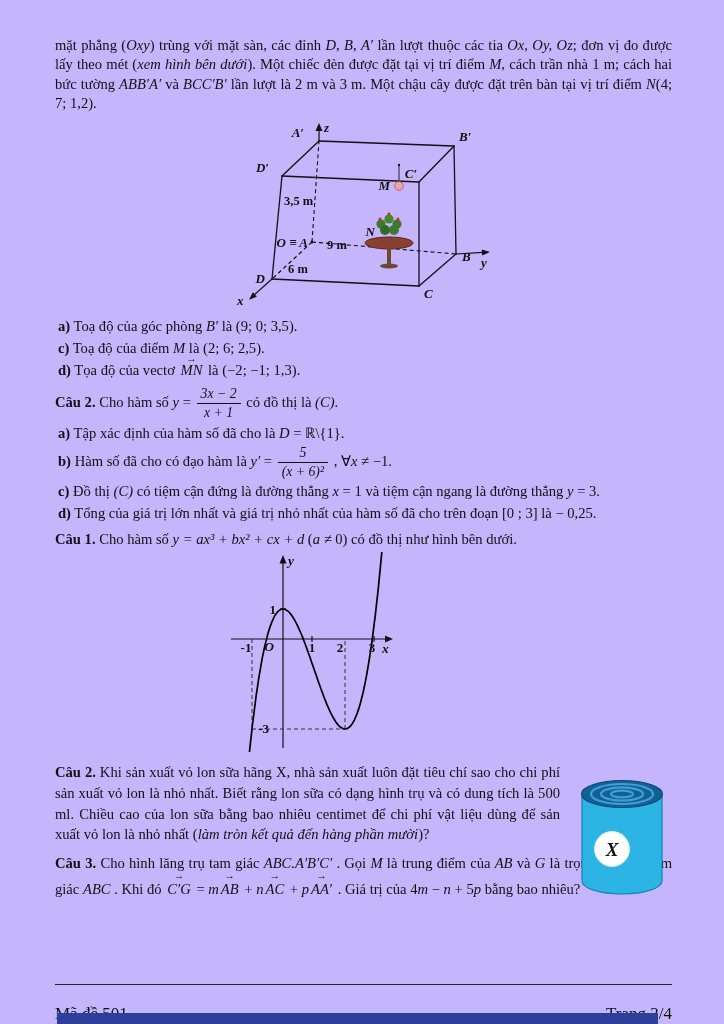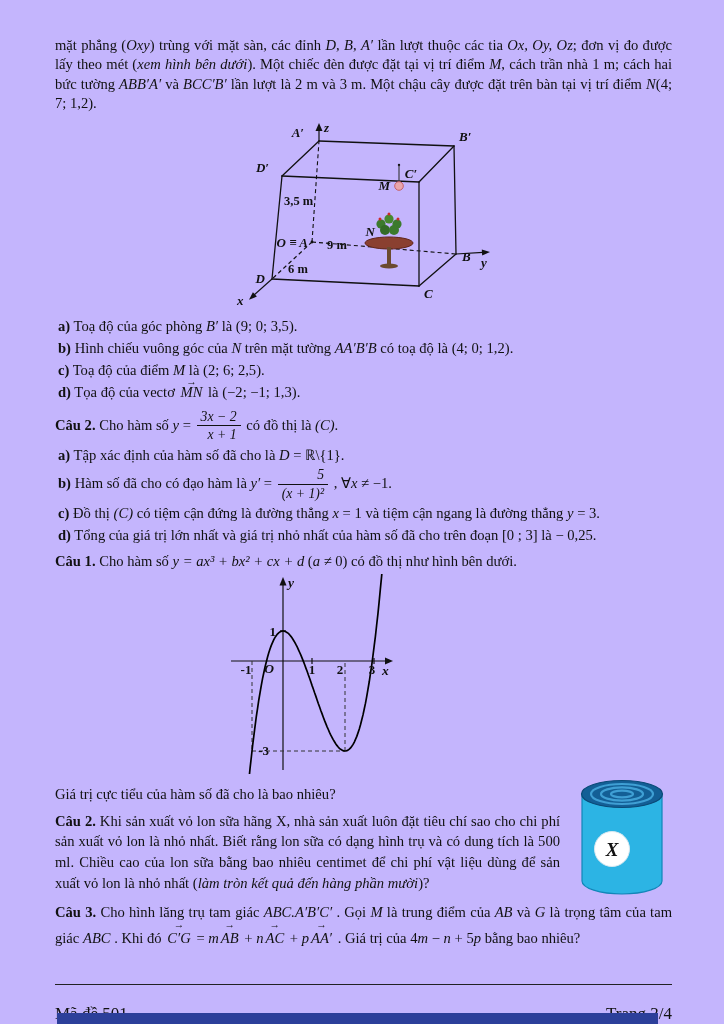--- a/index.html
+++ b/index.html
@@ -14,21 +14,21 @@
   .q{margin:5px 0 2px;line-height:1.45;}
   .qline{margin:6px 0 2px;line-height:1.4;}
   .fig-graph{margin:2px 0 0 170px;width:175px;}
   .p3c2{margin-top:6px;padding-right:112px;text-align:justify;line-height:1.42;}
   .p3c3{line-height:1.8;text-align:justify;}
   .st-b{font-weight:700;}
   .st-i{font-style:italic;}
   .st-vec{font-style:italic;display:inline-block;position:relative;padding:0 2px;}
   .st-vec::before{content:"→";position:absolute;top:-0.85em;left:50%;transform:translateX(-50%);
     font-size:0.72em;font-style:normal;letter-spacing:0;}
-  .frac{display:inline-block;vertical-align:middle;text-align:right;font-size:0.94em;
+  .frac{display:inline-block;vertical-align:middle;text-align:center;font-size:0.94em;
     font-style:italic;padding:0 2px;line-height:1.15;}
   .fnum{display:block;border-bottom:1.2px solid #111;padding:0 4px 1px;}
   .fden{display:block;padding:1px 4px 0;}
   .footer{position:absolute;left:55px;top:984px;width:617px;border-top:1.4px solid #222;
     display:flex;justify-content:space-between;padding-top:19px;font-size:17px;}
   .bottom-bar{position:absolute;left:57px;top:1013px;width:601px;height:11px;background:#2c3f9a;}
   .can{position:absolute;left:578px;top:777px;width:88px;height:124px;}
   
   .fig-room text,.fig-graph text,.can text{font-family:"Liberation Serif",serif;fill:#111;}
   .edge{stroke:#111;stroke-width:1.3;fill:none;stroke-linecap:round;}
@@ -109,28 +109,27 @@
       <text class="vl" x="41" y="164" text-anchor="end">D</text>
       <text class="vl" x="200" y="179">C</text>
       <text class="al" x="13" y="186">x</text>
       <text class="ml" x="60" y="86">3,5 m</text>
       <text class="ml" x="103" y="130">9 m</text>
       <text class="ml" x="64" y="154">6 m</text>
     </svg>
   </div>
 
   <div class="stmt"><span class="st-b">a)</span><span> Toạ độ của góc phòng </span><span class="st-i">B′</span><span> là (9; 0; 3,5).</span></div>
-  <div class="stmt"><span class="st-b">b)</span><span> Hình chiếu vuông góc của </span><span class="st-i">N</span><span> trên mặt tường </span><span class="st-i">AA′B′B</span><span> có toạ độ là (4; 0; 1,2).</span></div>
   <div class="stmt"><span class="st-b">c)</span><span> Toạ độ của điểm </span><span class="st-i">M</span><span> là (2; 6; 2,5).</span></div>
   <div class="stmt"><span class="st-b">d)</span><span> Tọa độ của vectơ </span><span class="st-vec">MN</span><span> là (−2; −1; 1,3).</span></div>
 
   <div class="q"><span class="st-b">Câu 2.</span><span> Cho hàm số </span><span class="st-i">y</span><span> = </span><span class="frac"><span class="fnum">3x − 2</span><span class="fden">x + 1</span></span><span> có đồ thị là </span><span class="st-i">(C)</span><span>.</span></div>
 
   <div class="stmt"><span class="st-b">a)</span><span> Tập xác định của hàm số đã cho là </span><span class="st-i">D</span><span> = ℝ\{1}.</span></div>
-  <div class="stmt"><span class="st-b">b)</span><span> Hàm số đã cho có đạo hàm là </span><span class="st-i">y′</span><span> = </span><span class="frac"><span class="fnum">5</span><span class="fden">(x + 1)²</span></span><span> , ∀</span><span class="st-i">x</span><span> ≠ −1.</span></div>
+  <div class="stmt"><span class="st-b">b)</span><span> Hàm số đã cho có đạo hàm là </span><span class="st-i">y′</span><span> = </span><span class="frac"><span class="fnum">5</span><span class="fden">(x + 6)²</span></span><span> , ∀</span><span class="st-i">x</span><span> ≠ −1.</span></div>
   <div class="stmt"><span class="st-b">c)</span><span> Đồ thị </span><span class="st-i">(C)</span><span> có tiệm cận đứng là đường thẳng </span><span class="st-i">x</span><span> = 1 và tiệm cận ngang là đường thẳng </span><span class="st-i">y</span><span> = 3.</span></div>
   <div class="stmt"><span class="st-b">d)</span><span> Tổng của giá trị lớn nhất và giá trị nhỏ nhất của hàm số đã cho trên đoạn [0 ; 3] là − 0,25.</span></div>
 
 
   <div class="q"><span class="st-b">Câu 1.</span><span> Cho hàm số </span><span class="st-i">y = ax³ + bx² + cx + d</span><span> (</span><span class="st-i">a</span><span> ≠ 0) có đồ thị như hình bên dưới.</span></div>
 
   <div class="fig-graph">
     <svg width="175" height="200" viewBox="0 0 175 200">
       <g>
         <line class="axis" x1="58" y1="196" x2="58" y2="10"></line>
@@ -154,21 +153,20 @@
       <text class="gli" x="49" y="99" text-anchor="end">O</text>
       <text class="gl" x="21" y="100" text-anchor="middle">-1</text>
       <text class="gl" x="87" y="100" text-anchor="middle">1</text>
       <text class="gl" x="115" y="100" text-anchor="middle">2</text>
       <text class="gl" x="147" y="100" text-anchor="middle">3</text>
       <text class="gl" x="51" y="62" text-anchor="end">1</text>
       <text class="gl" x="44" y="181" text-anchor="end">-3</text>
     </svg>
   </div>
 
-  <p class="para qline">Giá trị cực tiểu của hàm số đã cho là bao nhiêu?</p>
 
   <div class="q p3c2"><span class="st-b">Câu 2.</span><span> Khi sản xuất vỏ lon sữa hãng X, nhà sản xuất luôn đặt tiêu chí sao cho chi phí sản xuất vỏ lon là nhỏ nhất. Biết rằng lon sữa có dạng hình trụ và có dung tích là 500 ml. Chiều cao của lon sữa bằng bao nhiêu centimet để chi phí vật liệu dùng để sản xuất vỏ lon là nhỏ nhất (</span><span class="st-i">làm tròn kết quả đến hàng phần mười</span><span>)?</span></div>
 
   <div class="q p3c3"><span class="st-b">Câu 3.</span><span> Cho hình lăng trụ tam giác </span><span class="st-i">ABC.A′B′C′</span><span> . Gọi </span><span class="st-i">M</span><span> là trung điểm của </span><span class="st-i">AB</span><span> và </span><span class="st-i">G</span><span> là trọng tâm của tam giác </span><span class="st-i">ABC</span><span> . Khi đó </span><span class="st-vec">C′G</span><span> = </span><span class="st-i">m</span><span class="st-vec">AB</span><span> + </span><span class="st-i">n</span><span class="st-vec">AC</span><span> + </span><span class="st-i">p</span><span class="st-vec">AA′</span><span> . Giá trị của 4</span><span class="st-i">m</span><span> − </span><span class="st-i">n</span><span> + 5</span><span class="st-i">p</span><span> bằng bao nhiêu?</span></div>
 
   <div class="can">
     <svg width="88" height="124" viewBox="0 0 88 124">
       <path d="M4 18 L4 104 A40 13 0 0 0 84 104 L84 18 Z" fill="#2cb4e4" stroke="#1286b8" stroke-width="1.2"></path>
       <ellipse cx="44" cy="17" rx="40.5" ry="13.5" fill="#135f96" stroke="#0b4a77" stroke-width="1.2"></ellipse>
       <g>

